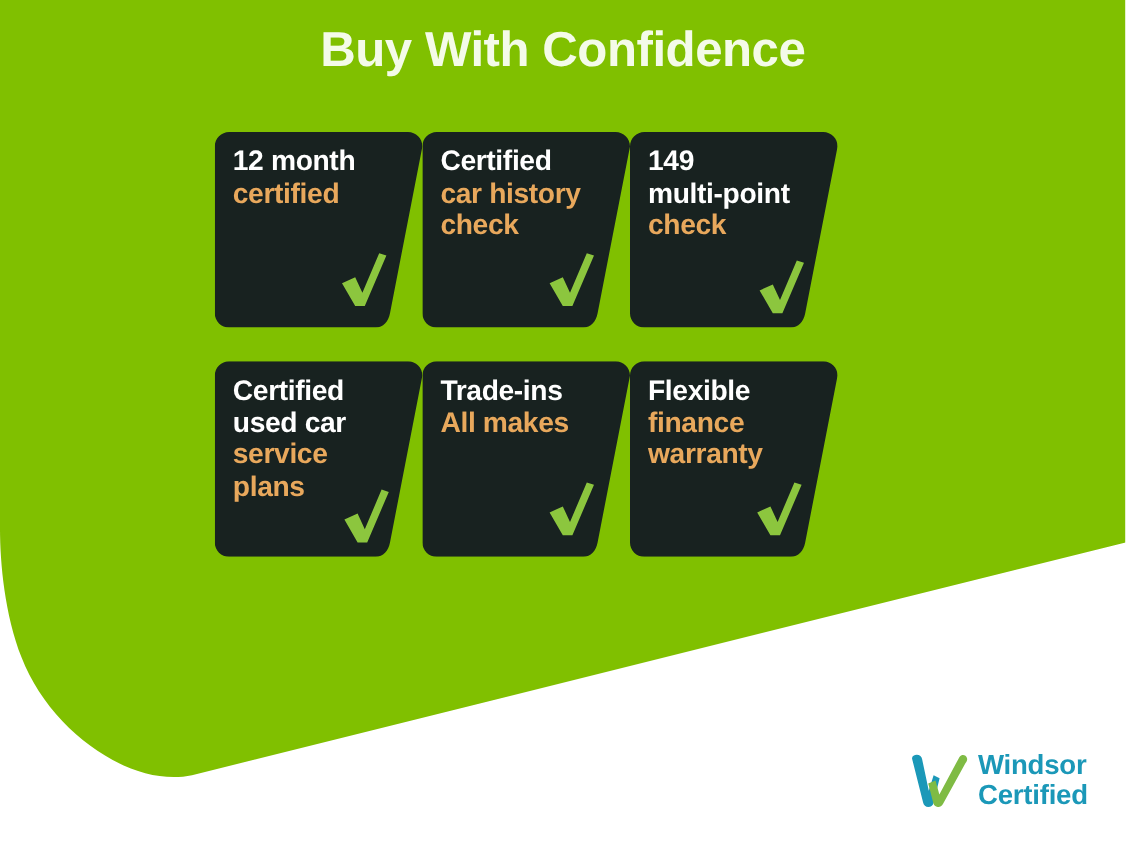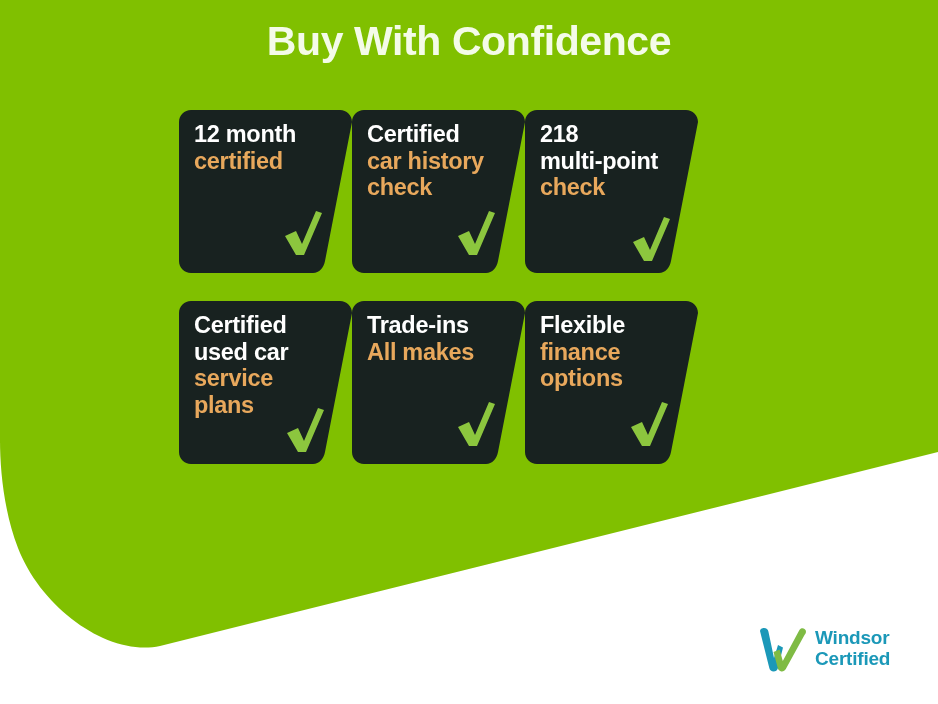--- a/index.html
+++ b/index.html
@@ -88,21 +88,21 @@
     position: absolute;
     left: 757px;
     top: 625px;
     display: flex;
     align-items: center;
     gap: 8px;
   }
   #logo-mark { width: 50px; height: 48px; display: block; }
   #logo-words {
     color: #1b98b8;
-    font-size: 19px;
+    font-size: 23px;
     font-weight: bold;
     line-height: 1.08;
     letter-spacing: -0.2px;
   }
   #logo-words span { display: block; }
 </style>
 </head>
 <body>
 
 <div id="stage">
@@ -145,21 +145,21 @@
         <svg class="tick" style="left:104px; top:99px;" viewBox="0 0 40 48" aria-hidden="true">
           <path d="M2,27 L13,22 L19,35 L33,2 L39,4 L21,46 L13,46 Z" fill="#8cc63e"></path>
         </svg>
       </div>
 
       <div class="card">
         <svg class="card-shape" viewBox="0 0 173 163" aria-hidden="true">
           <path d="M12,0 L161,0 C167.6,0 173,5.4 173,12 L146,151 C144.7,157.8 140.3,163 134,163 L12,163 C5.4,163 0,157.6 0,151 L0,12 C0,5.4 5.4,0 12,0 Z" fill="#182220"></path>
         </svg>
         <div class="card-text">
-          <span class="line-white">218</span>
+          <span class="line-white">149</span>
           <span class="line-white">multi-point</span>
           <span class="line-orange">check</span>
         </div>
         <svg class="tick" style="left:106px; top:105px;" viewBox="0 0 40 48" aria-hidden="true">
           <path d="M2,27 L13,22 L19,35 L33,2 L39,4 L21,46 L13,46 Z" fill="#8cc63e"></path>
         </svg>
       </div>
 
     </div>
 
@@ -193,21 +193,21 @@
         </svg>
       </div>
 
       <div class="card">
         <svg class="card-shape" viewBox="0 0 173 163" aria-hidden="true">
           <path d="M12,0 L161,0 C167.6,0 173,5.4 173,12 L146,151 C144.7,157.8 140.3,163 134,163 L12,163 C5.4,163 0,157.6 0,151 L0,12 C0,5.4 5.4,0 12,0 Z" fill="#182220"></path>
         </svg>
         <div class="card-text">
           <span class="line-white">Flexible</span>
           <span class="line-orange">finance</span>
-          <span class="line-orange">options</span>
+          <span class="line-orange">warranty</span>
         </div>
         <svg class="tick" style="left:104px; top:99px;" viewBox="0 0 40 48" aria-hidden="true">
           <path d="M2,27 L13,22 L19,35 L33,2 L39,4 L21,46 L13,46 Z" fill="#8cc63e"></path>
         </svg>
       </div>
 
     </div>
   </div>
 
   <div id="logo">

